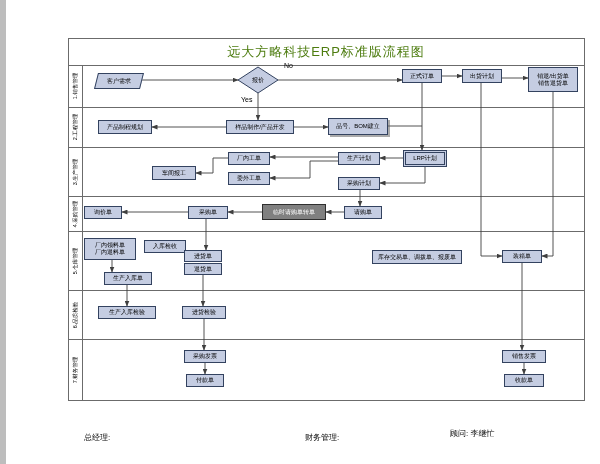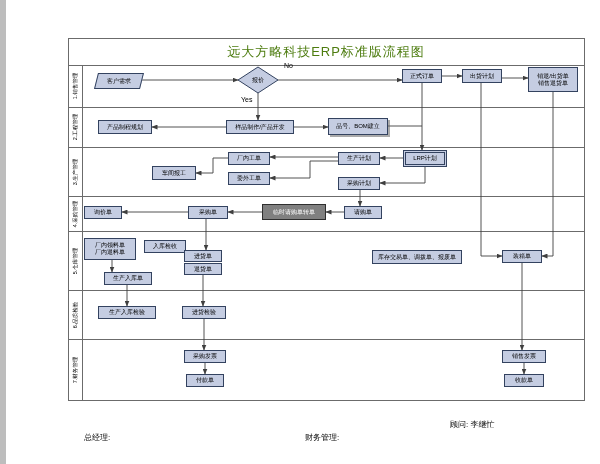--- a/index.html
+++ b/index.html
@@ -121,14 +121,14 @@
       <div class="node box" style="left: 184px; top: 350px; width: 42px; height: 13px;"><span>采购发票</span></div>
       <div class="node box" style="left: 186px; top: 374px; width: 38px; height: 13px;"><span>付款单</span></div>
       <div class="node box" style="left: 502px; top: 350px; width: 44px; height: 13px;"><span>销售发票</span></div>
       <div class="node box" style="left: 504px; top: 374px; width: 40px; height: 13px;"><span>收款单</span></div>
       <div class="edge-label" style="left: 284px; top: 62px;">No</div>
       <div class="edge-label" style="left: 241px; top: 96px;">Yes</div>
     </div>
 
   <span class="footer-item" style="left:84px;top:432px">总经理:</span>
   <span class="footer-item" style="left:305px;top:432px">财务管理:</span>
-  <span class="footer-item" style="left:450px;top:419px">顾问: 李继忙</span>
+  <span class="footer-item" style="left:450px;top:428px">顾问: 李继忙</span>
 </div>
 
 </body></html>

